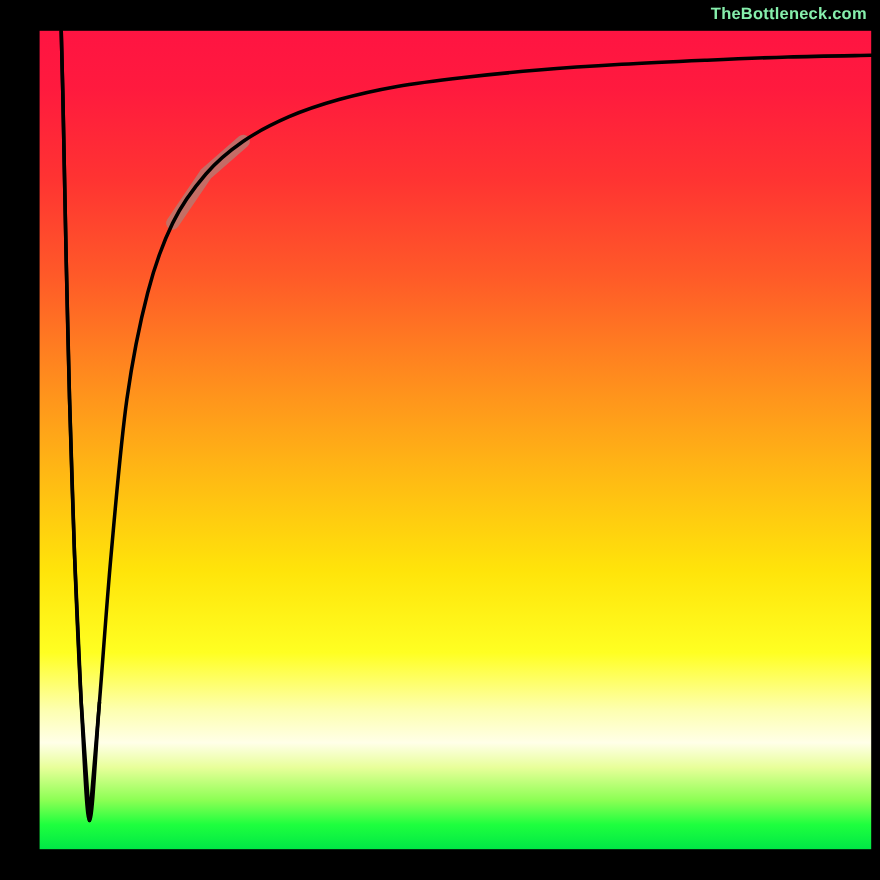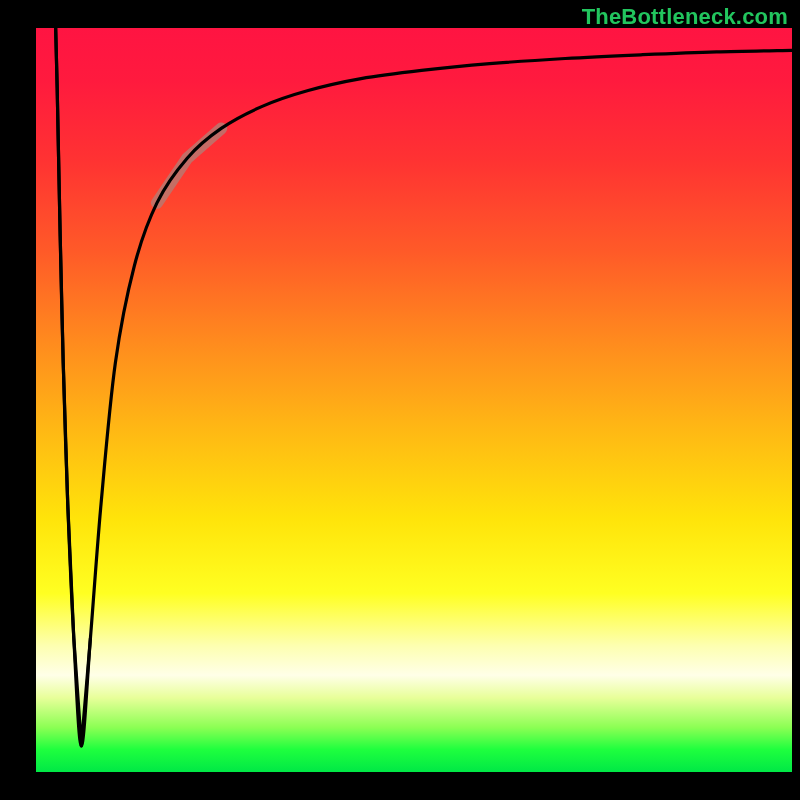--- a/index.html
+++ b/index.html
@@ -7,23 +7,23 @@
   .frame {
     position: absolute;
     top: 0; left: 0;
     width: 800px; height: 800px;
     background: #000;
   }
   .watermark {
     position: absolute;
     top: 4px;
     right: 12px;
-    color: #22c55e;
+    color: #86efac;
     font-family: Arial, Helvetica, sans-serif;
-    font-size: 22px;
+    font-size: 15px;
     font-weight: 600;
     letter-spacing: 0.2px;
   }
   .plot-area {
     position: absolute;
     left: 36px;
     top: 28px;
     width: 756px;
     height: 744px;
     

